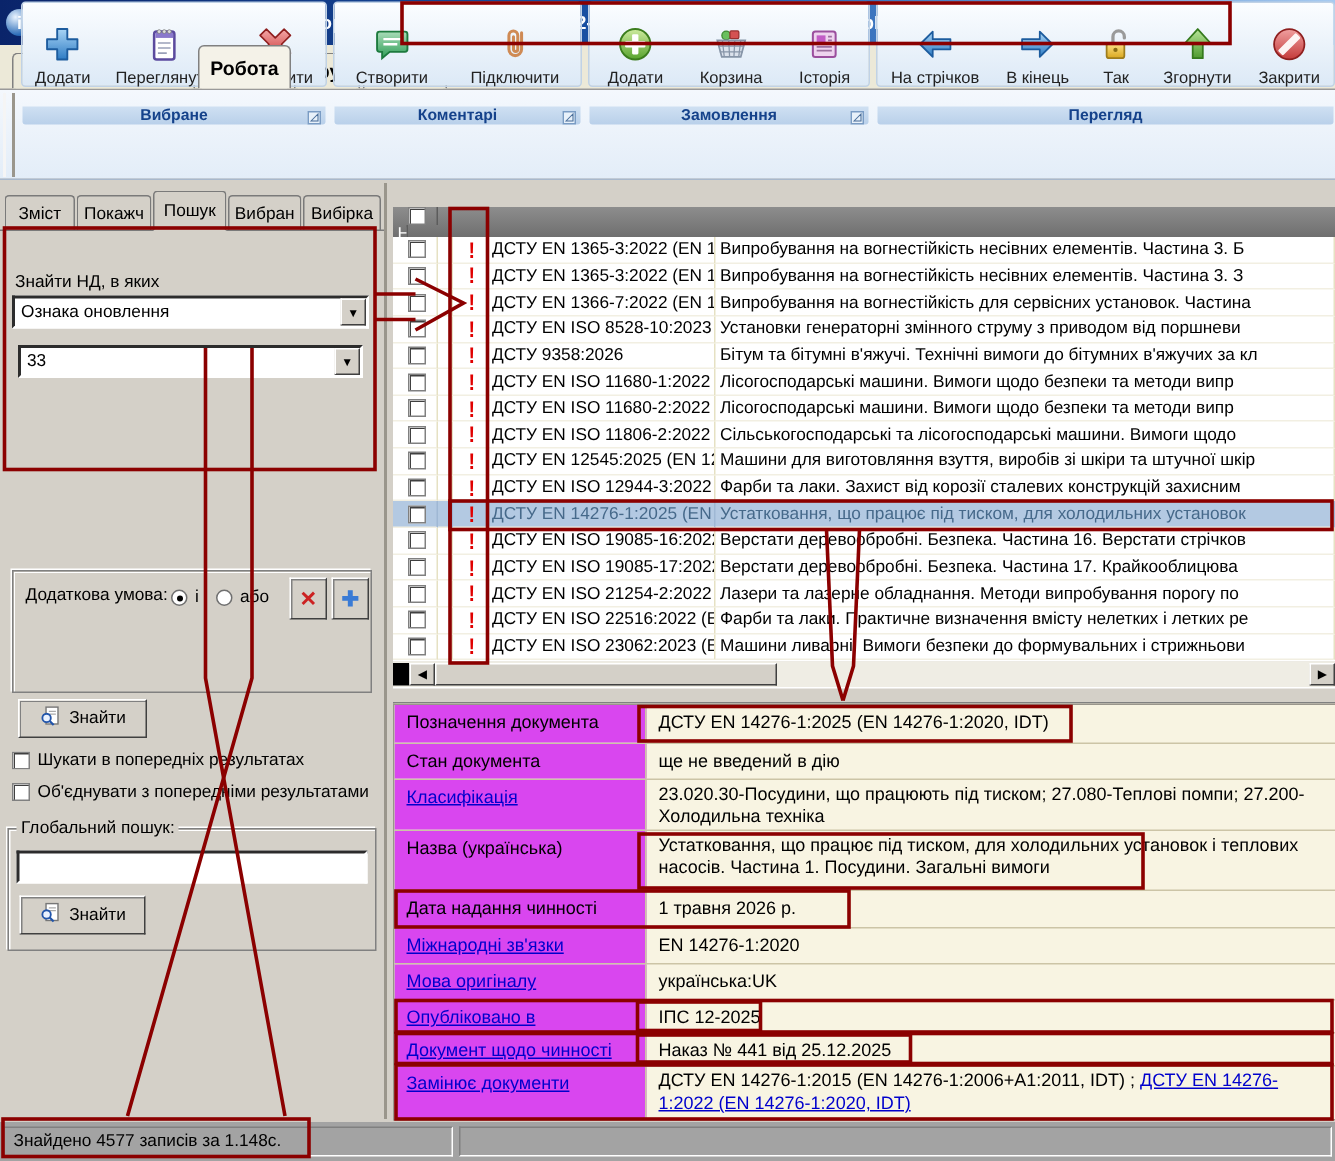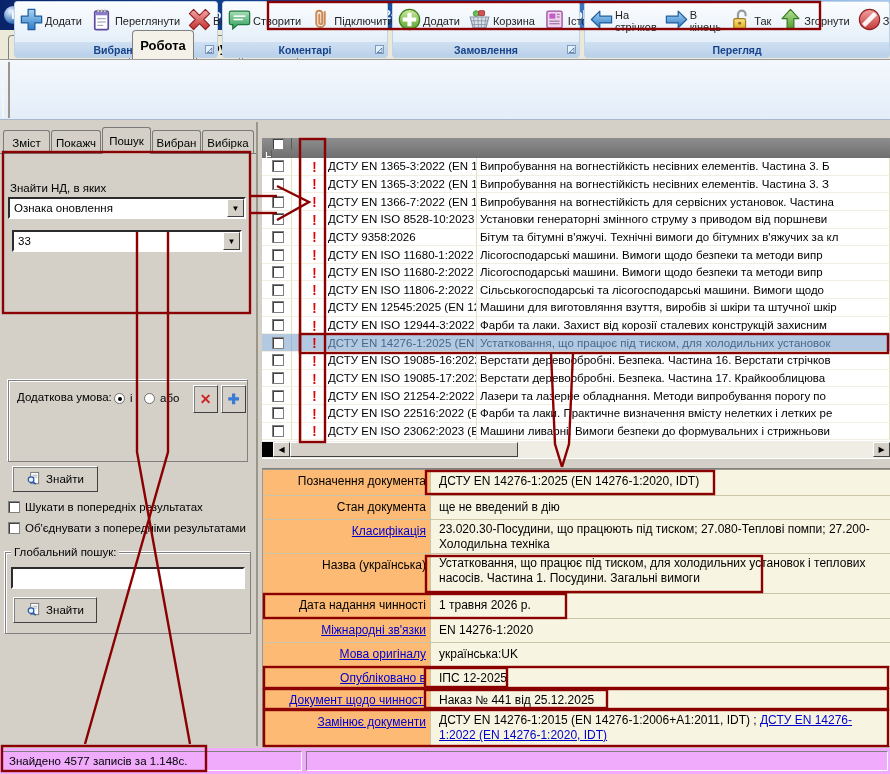--- a/index.html
+++ b/index.html
@@ -34,21 +34,21 @@
   .grip { position:absolute; left:2px; top:62px; width:8px; height:56px;
     border-left:2px solid #f5f5f5; border-right:2px solid #9a968c; }
   .rgroup { position:absolute; top:1px; height:57px; background:linear-gradient(#fbfdff,#dcе9f6);
     background:linear-gradient(#fbfdff,#dce9f6); border:1px solid #c0d2e6; border-radius:3px;
     display:flex; flex-direction:column; }
   .rg1 { left:14px;  width:204px; }
   .rg2 { left:222px; width:166px; }
   .rg3 { left:392px; width:188px; }
   .rg4 { left:584px; width:306px; }
   .rbtns { flex:1; display:flex; align-items:flex-start; justify-content:space-around; padding-top:1px; }
-  .rbtn { display:flex; flex-direction:row; align-items:center; font-size:11px; color:#222; padding:3px 3px; cursor:default;}
+  .rbtn { display:flex; flex-direction:column; align-items:center; font-size:11px; color:#222; padding:13px 3px; cursor:default;}
   .rbtn svg { width:27px; height:27px; }
   .rcap { height:15px; background:linear-gradient(#cfe0f2,#b9d0ea); color:#15428b; font-weight:bold;
     font-size:10.5px; display:flex; align-items:center; justify-content:center; position:relative; border-radius:0 0 2px 2px;}
   .launcher { position:absolute; right:3px; top:3px; width:9px; height:9px; border:1px solid #7a9cc4; background:#e8f1fa;
     font-size:7px; line-height:7px; color:#4a6e9a; text-align:center;}
 
   
   .lp { position:absolute; left:0; top:122px; width:258px; height:624px; background:#d4d0c8;
     border-right:2px solid #9a968c; }
   .lp-tab { position:absolute; top:8px; height:24px; background:#d4d0c8; border:1px solid #7a7a7a; border-bottom:none;
@@ -94,29 +94,29 @@
     font-size:8px; display:flex; align-items:center; justify-content:center; flex:0 0 auto;}
   .thumb { width:228px; height:15px; background:#d4d0c8; border:1px solid #404040; border-top-color:#fff; border-left-color:#fff; flex:0 0 auto;}
   .strack { flex:1; }
   .splitbar { position:absolute; left:262px; top:458px; width:628px; height:11px; background:#d4d0c8;
     border-top:1px solid #fff; border-bottom:1px solid #808080;}
 
   
   .detail { position:absolute; left:262px; top:469px; width:628px; height:278px; background:#f8f4e2;
     border:1px solid #9a968c; border-right:none; font-size:12px; overflow:hidden;}
   .drow { display:flex; border-bottom:1px solid #ccc4a6; }
-  .dlab { width:168px; flex:0 0 auto; background:#fdba74; border-right:1px solid #ccc4a6; padding:4px 4px 0 8px;text-align:right; }
+  .dlab { width:168px; flex:0 0 auto; background:#d946ef; border-right:1px solid #ccc4a6; padding:4px 4px 0 8px; }
   .dval { flex:1; padding:4px 6px 0 8px; line-height:15px;}
   .link { color:#0000cc; text-decoration:underline; }
   .r0{height:26px}.r1{height:24px}.r2{height:34px}.r3{height:40px}.r4{height:25px}
   .r5{height:24px}.r6{height:24px}.r7{height:22px}.r8{height:22px}.r9{height:37px}
   .r2 .dval,.r3 .dval,.r9 .dval { padding-top:2px; }
 
   
-  .status { position:absolute; left:0; top:748px; width:890px; height:26px; background:#f0abfc; display:flex; gap:4px; padding:3px 2px;}
+  .status { position:absolute; left:0; top:748px; width:890px; height:26px; background:#a3a3a3; display:flex; gap:4px; padding:3px 2px;}
   .scell { border:1px solid #808080; border-bottom-color:#fff; border-right-color:#fff;
     font-size:11.5px; display:flex; align-items:center; padding-left:6px;}
   .scell.s1 { width:300px; } .scell.s2 { flex:1; }
 
   
   #anno { position:absolute; left:0; top:0; width:890px; height:774px; z-index:50; pointer-events:none; }
 </style>
 </head>
 <body>
 

